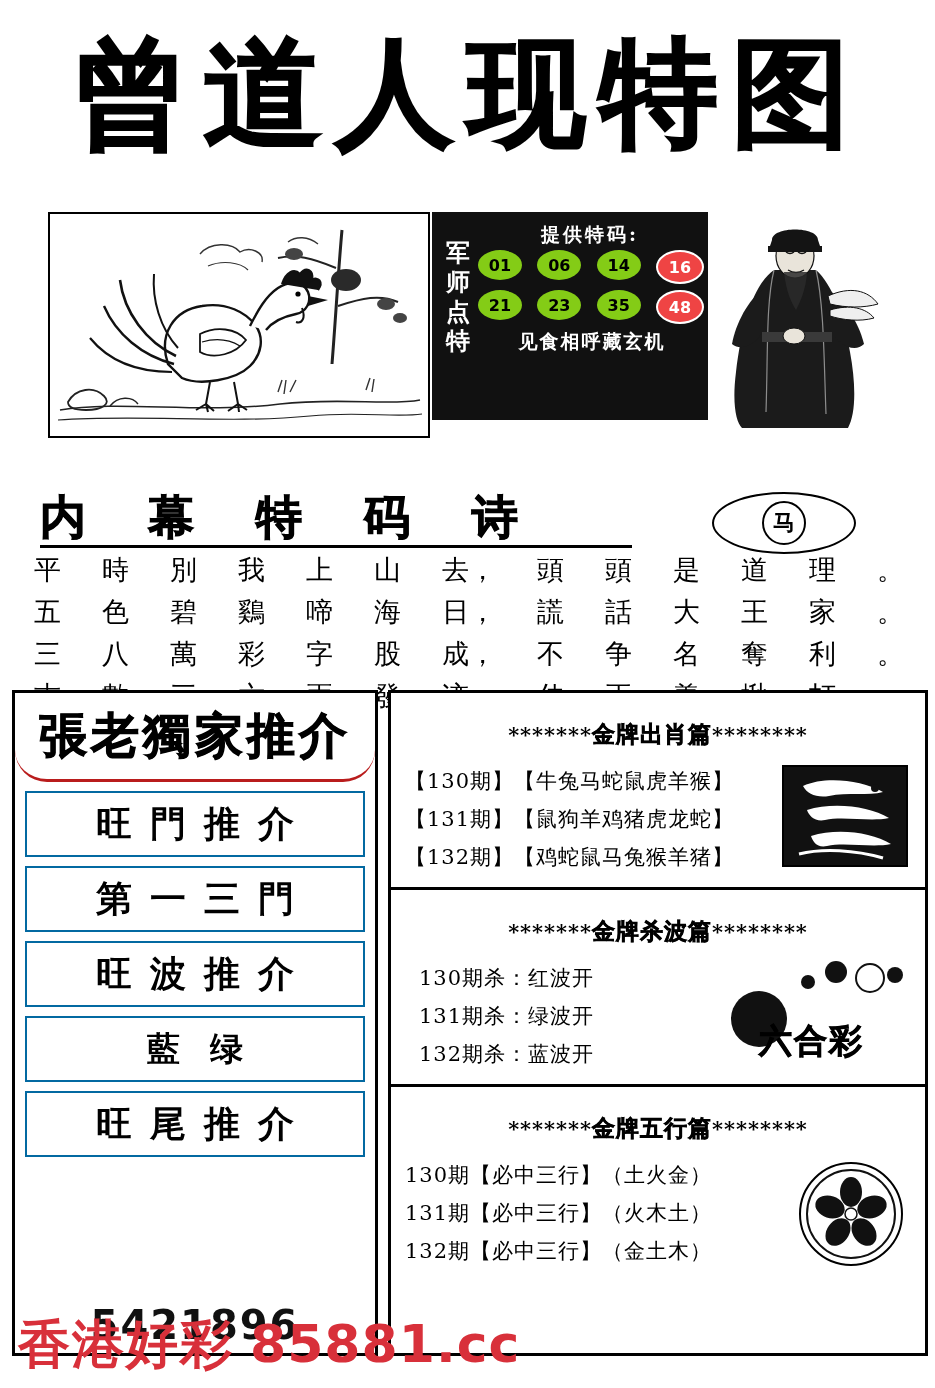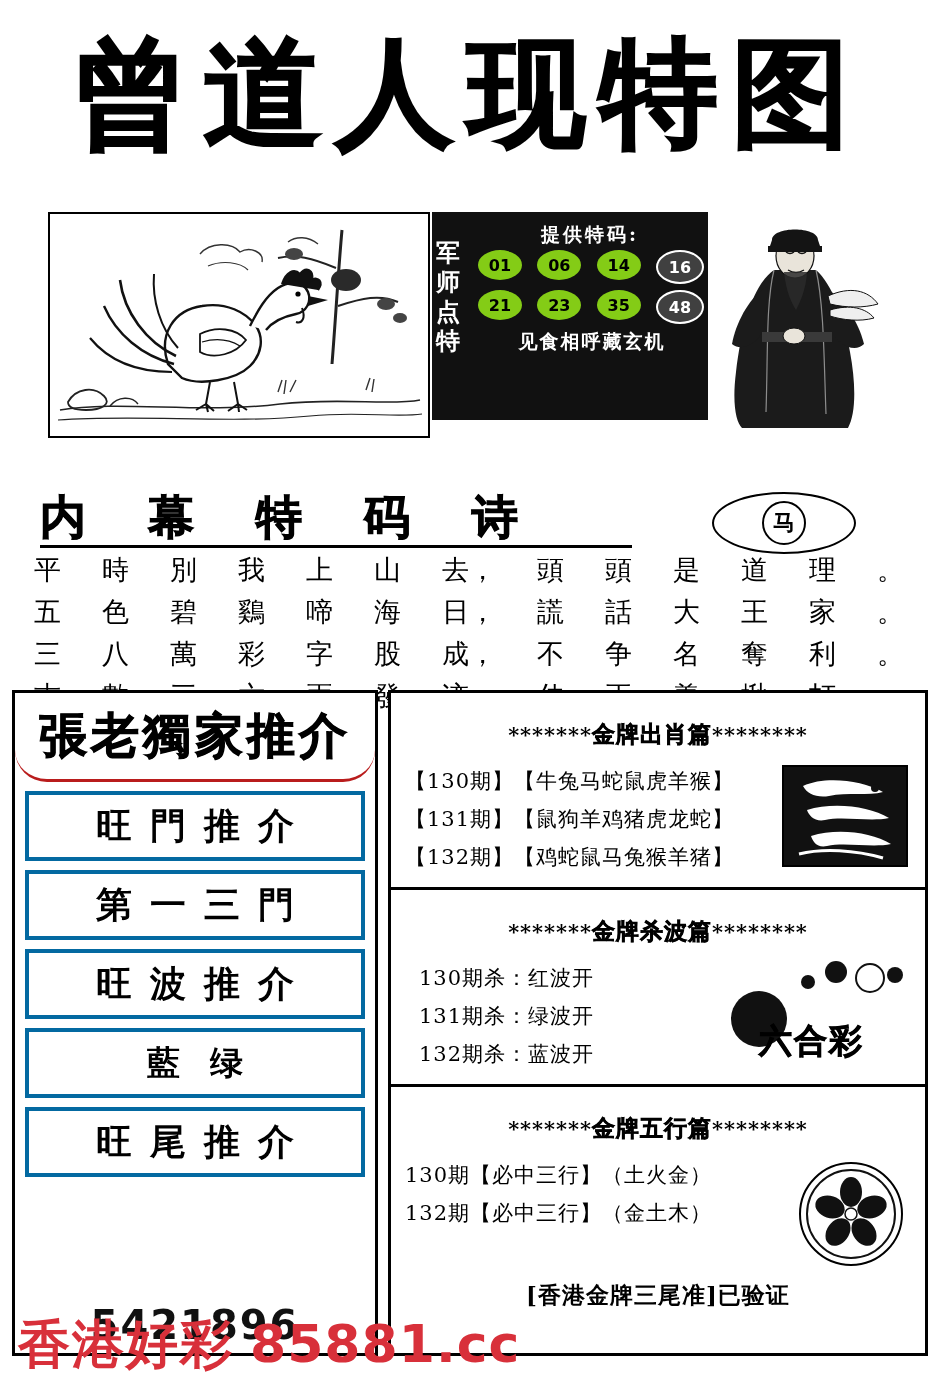--- a/index.html
+++ b/index.html
@@ -38,39 +38,39 @@
   .pic-mid{
     position:absolute;left:384px;top:0;width:276px;height:208px;
     background:#111;
     color:#fff;
     overflow:hidden;
   }
   .pic-mid .vtext{
     position:absolute;left:4px;top:26px;width:34px;
     font-family:"DejaVu Serif","Liberation Serif",serif;
     font-weight:bold;font-size:24px;line-height:1.22;
-    text-align:left;color:#fff;
+    text-align:right;color:#fff;
     letter-spacing:0px;
   }
   .pic-mid .mid-title{
     position:absolute;left:46px;top:10px;width:224px;
     text-align:center;font-size:19px;font-weight:bold;
     font-family:"DejaVu Serif","Liberation Serif",serif;
     letter-spacing:3px;color:#fff;
   }
   .balls{position:absolute;left:46px;top:38px;width:226px;}
   .ballrow{display:flex;justify-content:space-between;margin-bottom:6px;}
   .ball{
     width:44px;height:30px;border-radius:50%;
     background:#84cc16;color:#000;
     font-size:16px;font-weight:bold;
     display:flex;align-items:center;justify-content:center;
     font-family:"DejaVu Sans","Liberation Sans",sans-serif;
   }
-  .ball.dark{background:#404040;color:#fff;border:2px solid #fff;}
+  .ball.dark{background:#ef4444;color:#fff;border:2px solid #fff;}
   .couplet{
     position:absolute;left:46px;top:118px;width:228px;
     text-align:center;color:#fff;
     font-family:"DejaVu Serif","Liberation Serif",serif;
     font-size:19px;line-height:1.25;letter-spacing:2px;font-weight:bold;
   }
   .pic-right{
     position:absolute;left:660px;top:0;width:180px;height:222px;
     overflow:hidden;background:#fff;
   }
@@ -119,21 +119,21 @@
     border:3px solid #000;background:#fff;
   }
   .lp-title{
     height:86px;border-bottom:3px solid #b91c1c;
     display:flex;align-items:center;justify-content:center;
     font-family:"DejaVu Serif","Liberation Serif",serif;
     font-weight:bold;font-size:48px;letter-spacing:4px;border-radius:32px;
     -webkit-text-stroke:1px #000;
   }
   .lp-cell{
-    margin:9px 10px;height:62px;border:4px solid #0369a1;
+    margin:9px 10px;height:62px;border:2px solid #0369a1;
     display:flex;align-items:center;justify-content:center;
     font-family:"DejaVu Serif","Liberation Serif",serif;
     font-weight:bold;font-size:36px;letter-spacing:18px;
     text-indent:18px;
   }
   .lp-cell.sm{font-size:33px;letter-spacing:30px;text-indent:30px;}
   .lp-foot{
     position:absolute;left:0;bottom:0;width:100%;height:56px;
     display:flex;align-items:center;justify-content:center;
     font-family:"DejaVu Sans","Liberation Sans",sans-serif;
@@ -442,36 +442,36 @@
         </div>
       </div>
     </div>
 
     <div class="rp-sec" style="height:228px">
       <div class="rp-head">
         <span>*******</span><b>金牌五行篇</b><span>********</span>
       </div>
       <div class="rp-body">
         <div class="rp-line">130期【必中三行】（土火金）</div>
+        <div class="rp-line">131期【必中三行】（火木土）</div>
         <div class="rp-line">132期【必中三行】（金土木）</div>
         <div class="flower">
           <svg viewBox="0 0 100 100" xmlns="http://www.w3.org/2000/svg">
             <circle cx="50" cy="50" r="44" fill="none" stroke="#111" stroke-width="2"></circle>
             <g fill="#111">
               <ellipse cx="50" cy="28" rx="11" ry="15"></ellipse>
               <ellipse cx="71" cy="43" rx="11" ry="15" transform="rotate(72 71 43)"></ellipse>
               <ellipse cx="63" cy="68" rx="11" ry="15" transform="rotate(144 63 68)"></ellipse>
               <ellipse cx="37" cy="68" rx="11" ry="15" transform="rotate(216 37 68)"></ellipse>
               <ellipse cx="29" cy="43" rx="11" ry="15" transform="rotate(288 29 43)"></ellipse>
             </g>
             <circle cx="50" cy="50" r="6" fill="#fff" stroke="#111" stroke-width="1.5"></circle>
           </svg>
         </div>
       </div>
-      <div class="rp-foot">[香港金牌三尾准]已验证</div>
     </div>
 
   </div>
 
   <div class="watermark">
     <span>香港好彩</span><span class="site">85881.cc</span>
   </div>
 
 </div>
 

